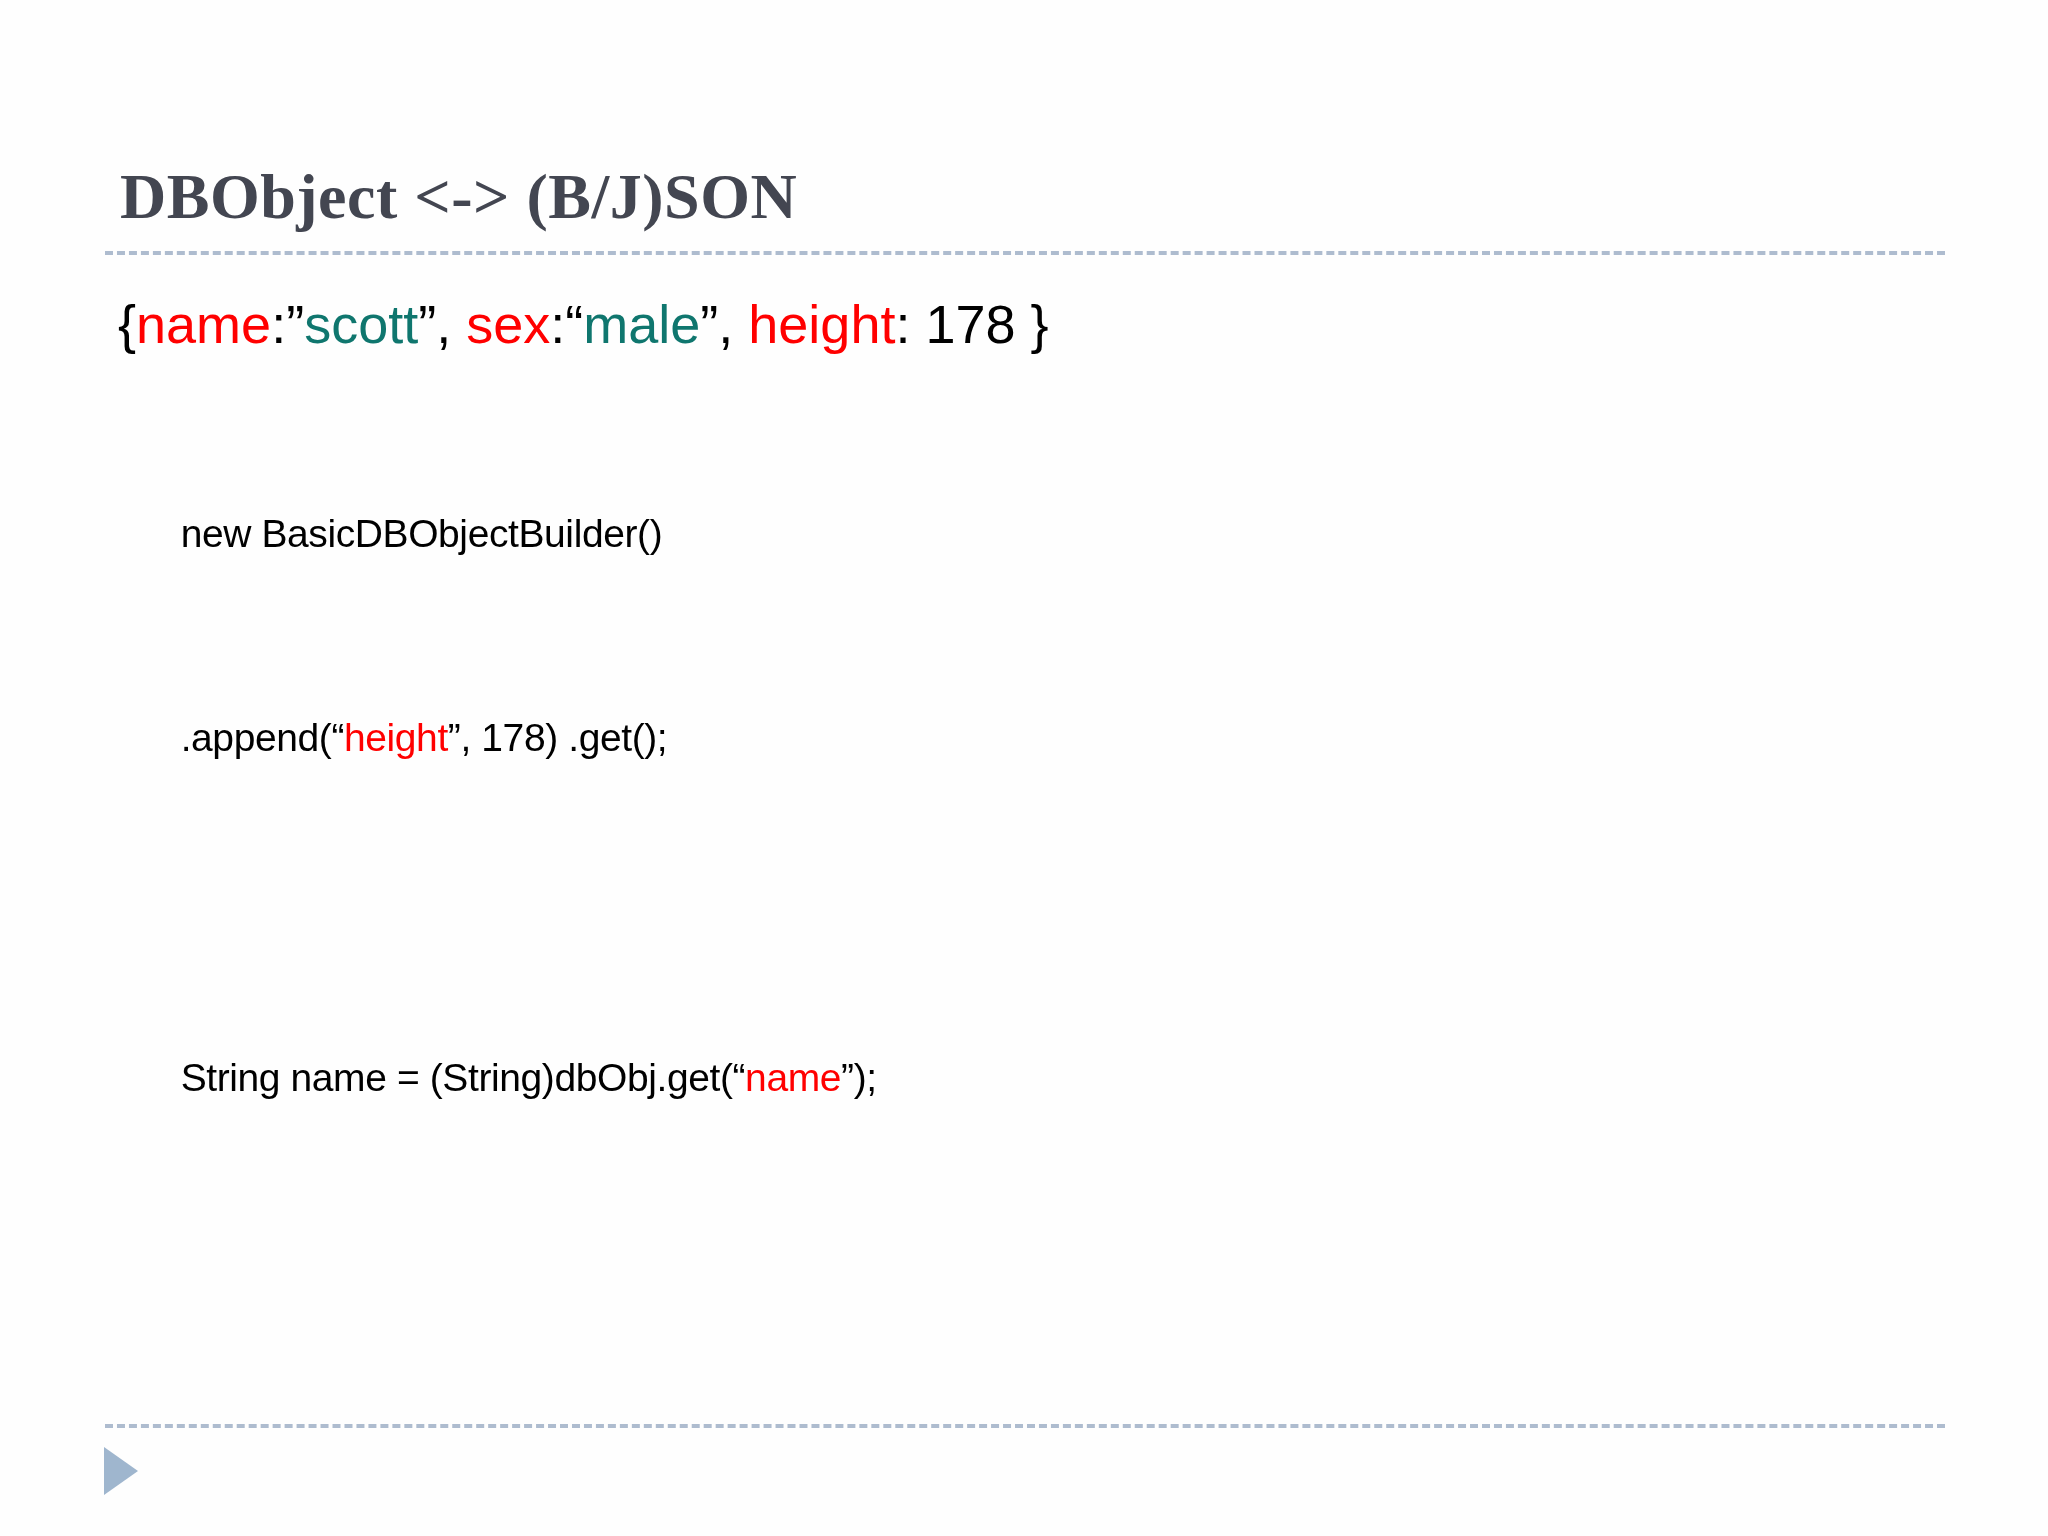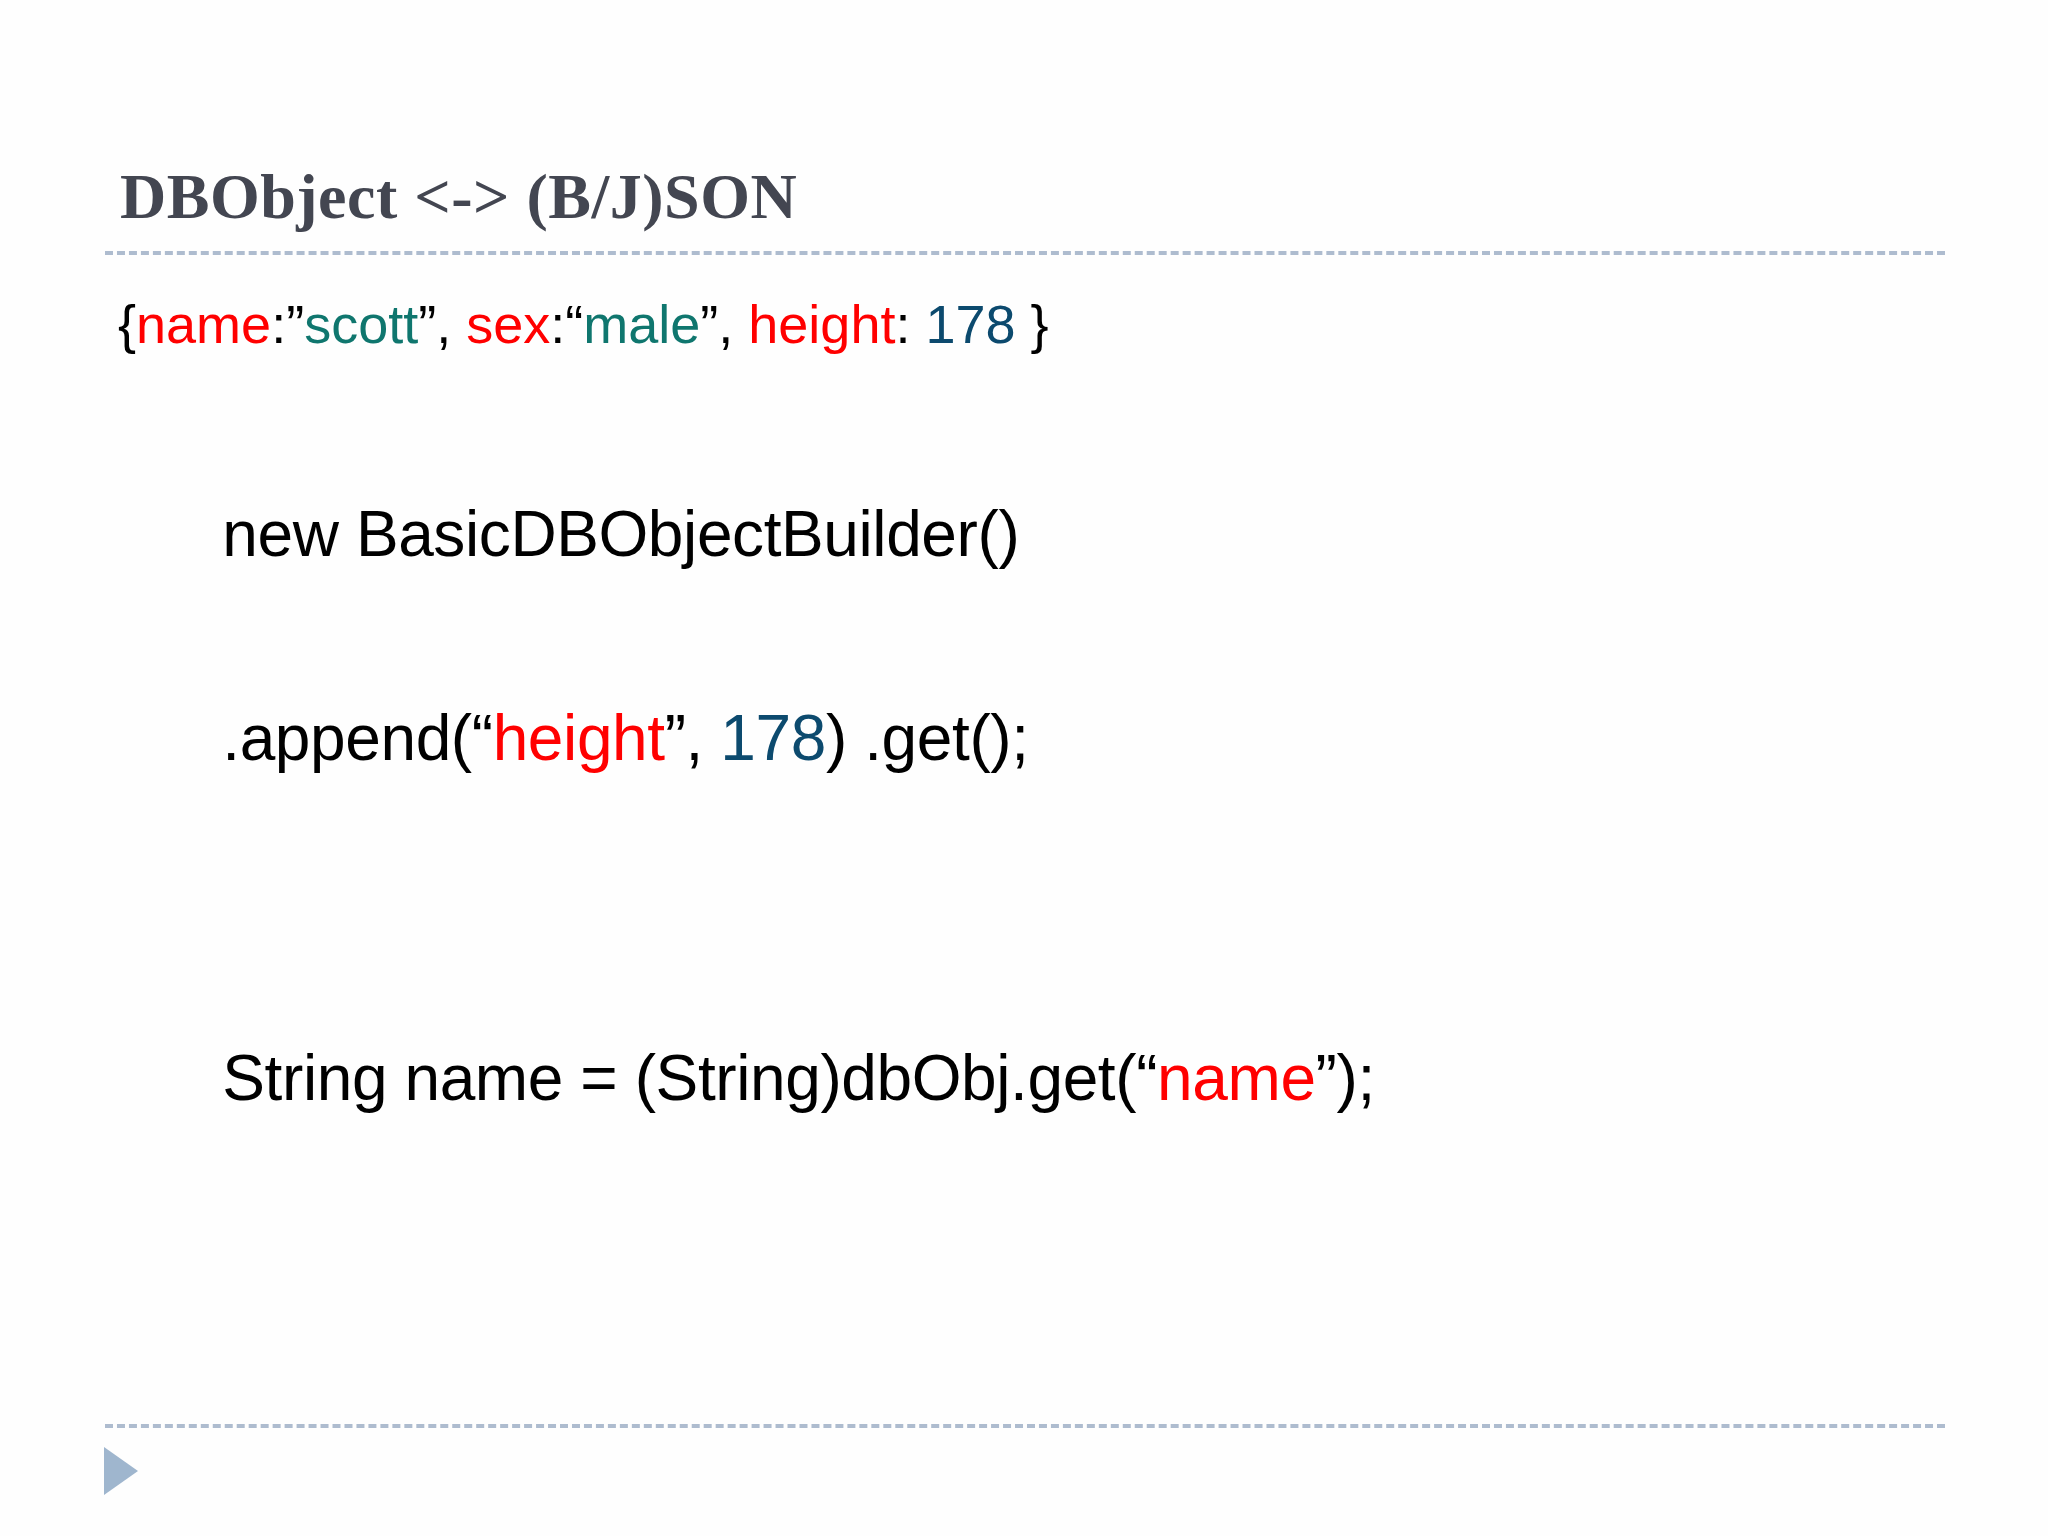--- a/index.html
+++ b/index.html
@@ -60,39 +60,39 @@
   
   .content {
     position: absolute;
     left: 118px;
     top: 290px;
     width: 1850px;
   }
 
   .code-line {
     font-family: "Liberation Sans", sans-serif;
-    font-size: 64px;
+    font-size: 39px;
     line-height: 68px;
     color: #000000;
     white-space: pre;
     letter-spacing: -0.4px;
   }
   .code-line.spacer {
     height: 68px;
   }
 
   .json-line {
     font-size: 54px;
     line-height: 68px;
     margin-bottom: 6px;
   }
 
   .tok-key   { color: #FF0000; margin-top: 22px; }
   .tok-str   { color: #0f766e; }
-  .tok-num   { color: #0c4a6e; }
+  .tok-num   { color: #000000; }
   .tok-punct { color: #000000; }
 </style>
 </head>
 <body>
 
 <div class="slide">
 
   <h1 class="title">DBObject &lt;-&gt; (B/J)SON</h1>
 
   <div class="rule rule-top"></div>

